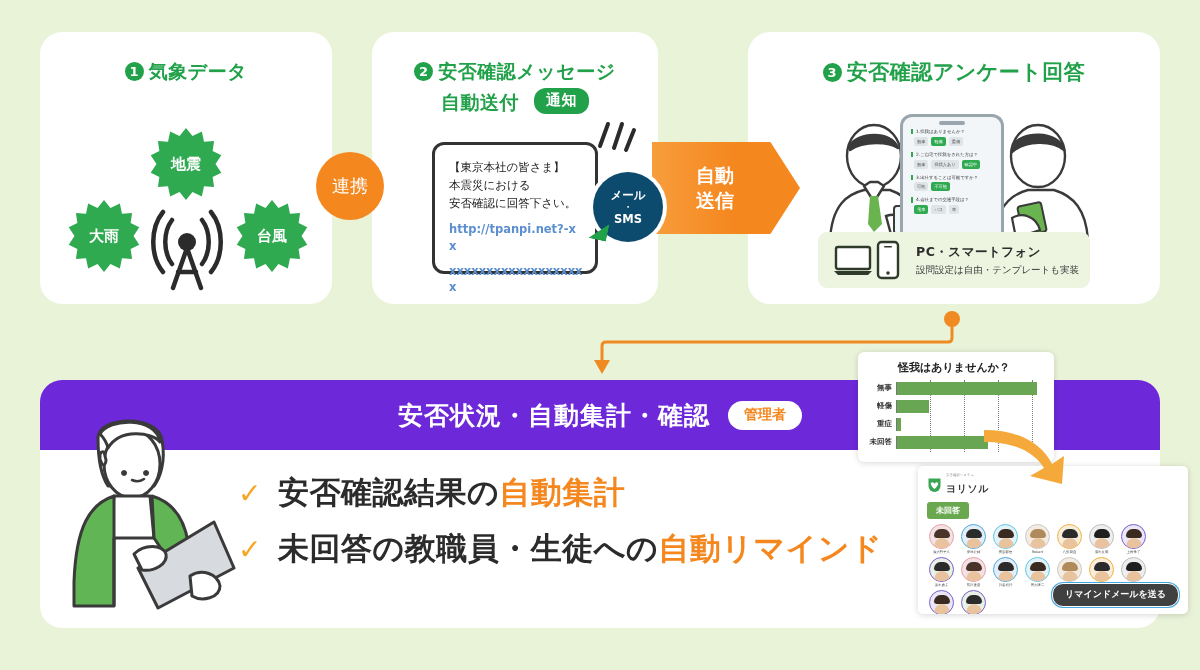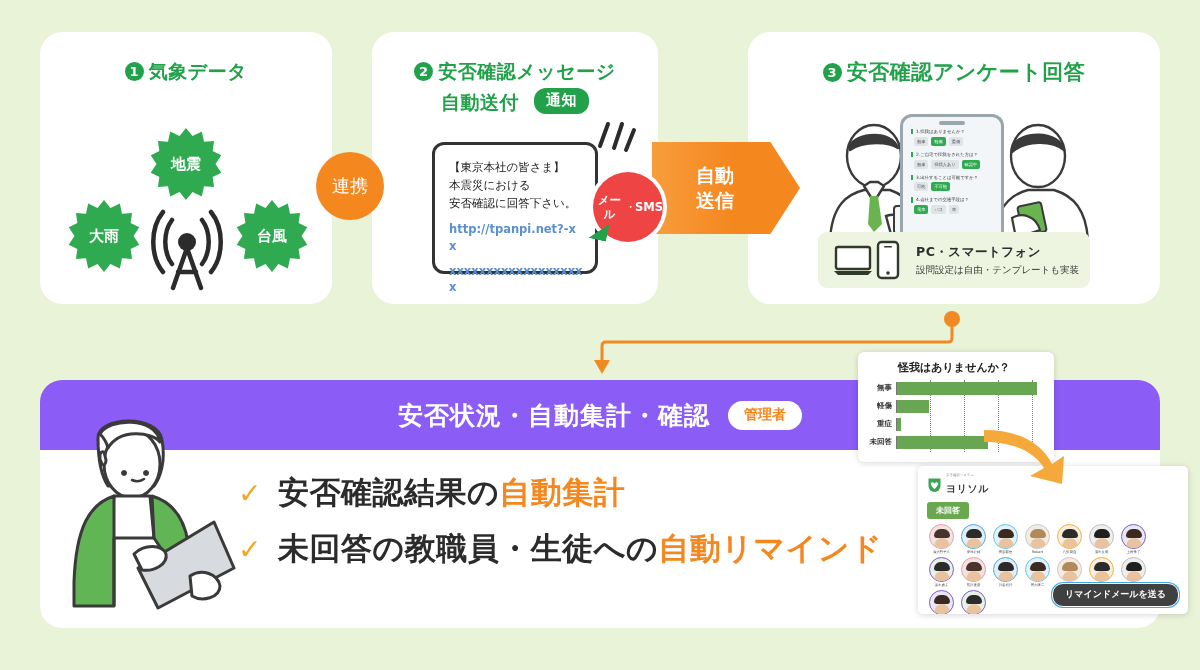--- a/index.html
+++ b/index.html
@@ -84,23 +84,23 @@
     border: 3.5px solid #333; border-radius: 12px;
     background: #fff;
     padding: 14px 12px 0 14px;
     font-size: 11.5px; line-height: 1.55; color: #222;
     z-index: 4;
   }
   #msgbox .url { color: #5b8fd0; font-weight: bold; margin-top: 9px; word-break: break-all; line-height:1.4;}
   #mailsms {
     position: absolute; left: 593px; top: 172px;
     width: 70px; height: 70px; border-radius: 50%;
-    background: #ef4444; color: #fff;
+    background: #0c4a6e; color: #fff;
     font-weight: bold; font-size: 11.5px; line-height: 1.25;
-    display: flex; flex-direction: row; align-items: center; justify-content: center;
+    display: flex; flex-direction: column; align-items: center; justify-content: center;
     text-align: center;
     box-shadow: 0 0 0 4px #fff;
     z-index: 7;
   }
   #mailsms:after{
     content:""; position:absolute; left:-3px; bottom:2px;
     width:18px;height:18px;background:#21a149;
     clip-path: polygon(100% 0,100% 100%,0 100%);
     transform: rotate(12deg);
   }
@@ -153,21 +153,21 @@
   .q-opt.sel { background: #2faa51; color: #fff; }
 
   
   #connector { position: absolute; left: 560px; top: 300px; z-index: 3; }
 
   
   #bottom-card { left: 40px; top: 380px; width: 1120px; height: 248px; }
   #orange-bar {
     position: absolute; left: 0; top: 0;
     width: 1120px; height: 70px;
-    background: #8b5cf6;
+    background: #6d28d9;
     border-radius: 22px 22px 0 0;
     display: flex; align-items: center; justify-content: center;
   }
   #orange-bar .bar-title {
     color: #fff; font-weight: bold; font-size: 25px; letter-spacing: 1px;
   }
   #admin-badge {
     margin-left: 18px;
     background: #fff; color: #f5871f;
     font-weight: bold; font-size: 14px;

